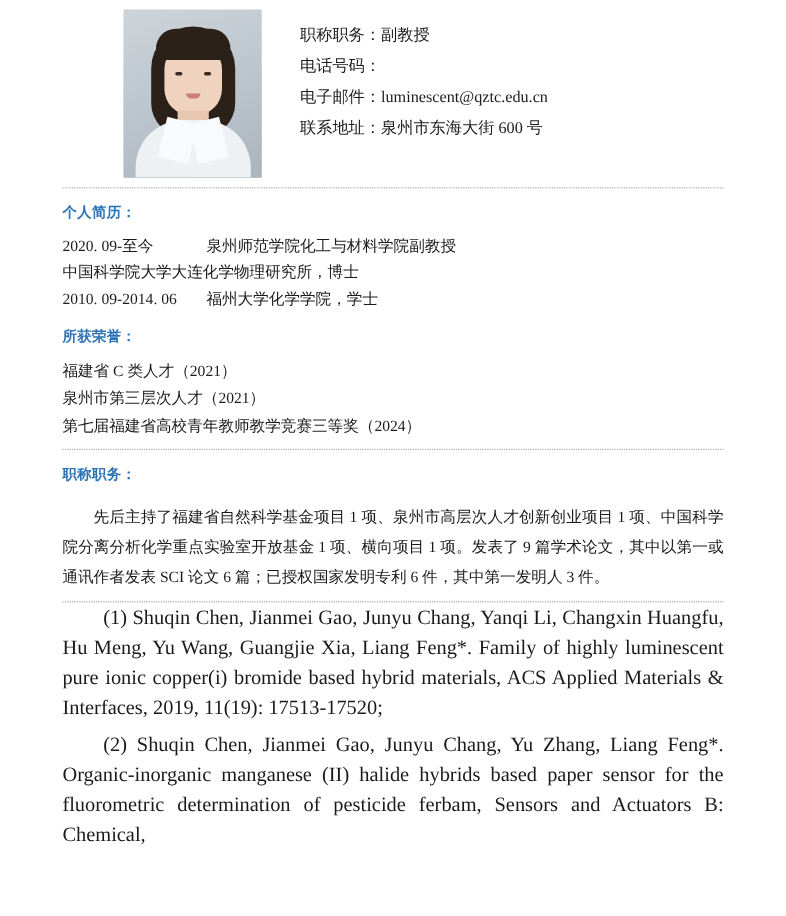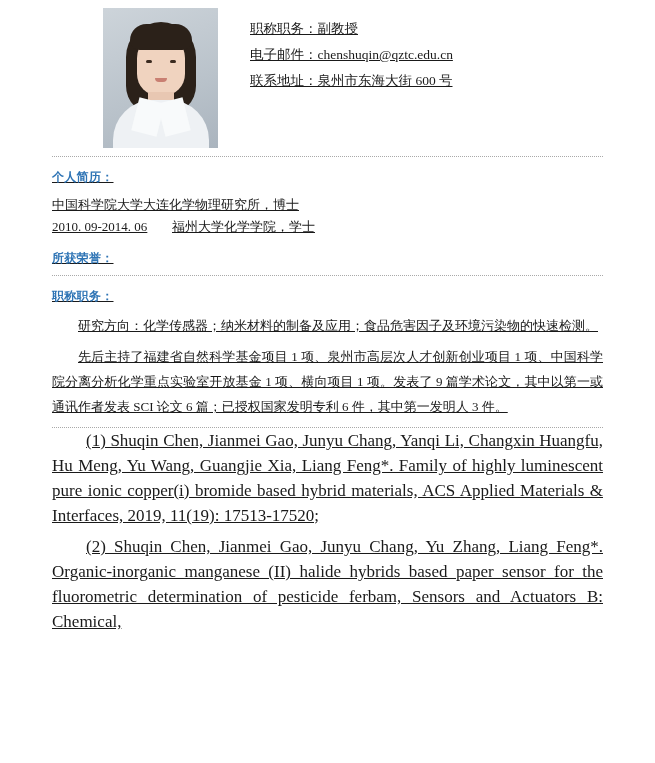--- a/index.html
+++ b/index.html
@@ -13,21 +13,20 @@
     font-family: "Liberation Serif", serif;
     color: #1a1a1a;
     overflow: hidden;
   }
   .page {
     position: relative;
     width: 655px;
     height: 738px;
     padding: 0;
     box-sizing: border-box;
-    text-decoration: underline;
   }
 
   
   .header {
     display: flex;
     padding: 8px 0 0 0;
   }
   .photo-wrap {
     width: 115px;
     margin-left: 103px;
@@ -183,44 +182,53 @@
         <div class="eye-r"></div>
         <div class="mouth"></div>
         <div class="neck"></div>
         <div class="body"></div>
         <div class="collar-l"></div>
         <div class="collar-r"></div>
       </div>
     </div>
     <div class="contact">
       <div class="row">职称职务：副教授</div>
-      <div class="row">电子邮件：chenshuqin@qztc.edu.cn</div>
+      <div class="row">电话号码：</div>
+      <div class="row">电子邮件：luminescent@qztc.edu.cn</div>
       <div class="row">联系地址：泉州市东海大街 600 号</div>
     </div>
   </div>
 
   <div class="dotted"></div>
 
   <div class="sec-title">个人简历：</div>
   <div class="body-text">
     <div class="cv-line">
+      <span class="cv-date">2020. 09-至今</span>
+      <span class="cv-desc">泉州师范学院化工与材料学院副教授</span>
+    </div>
+    <div class="cv-line">
       <span class="cv-desc">中国科学院大学大连化学物理研究所，博士</span>
     </div>
     <div class="cv-line">
       <span class="cv-date">2010. 09-2014. 06</span>
       <span class="cv-desc">福州大学化学学院，学士</span>
     </div>
   </div>
 
   <div class="sec-title">所获荣誉：</div>
+  <div class="body-text">
+    <div class="honor-line">福建省 C 类人才（2021）</div>
+    <div class="honor-line">泉州市第三层次人才（2021）</div>
+    <div class="honor-line">第七届福建省高校青年教师教学竞赛三等奖（2024）</div>
+  </div>
 
   <div class="dotted"></div>
 
   <div class="sec-title">职称职务：</div>
-  <div class="para">研究方向：化学传感器；纳米材料的制备及应用；食品危害因子及环境污染物的快速检测。</div>
   <div class="spacer-6"></div>
   <div class="para">先后主持了福建省自然科学基金项目 1 项、泉州市高层次人才创新创业项目 1 项、中国科学院分离分析化学重点实验室开放基金 1 项、横向项目 1 项。发表了 9 篇学术论文，其中以第一或通讯作者发表 SCI 论文 6 篇；已授权国家发明专利 6 件，其中第一发明人 3 件。</div>
 
   <div class="dotted"></div>
 
   <div class="pub">(1) Shuqin Chen, Jianmei Gao, Junyu Chang, Yanqi Li, Changxin Huangfu, Hu Meng, Yu Wang, Guangjie Xia, Liang Feng*. Family of highly luminescent pure ionic copper(i) bromide based hybrid materials, ACS Applied Materials &amp; Interfaces, 2019, 11(19): 17513-17520;</div>
   <div class="spacer-6"></div>
   <div class="pub">(2) Shuqin Chen, Jianmei Gao, Junyu Chang, Yu Zhang, Liang Feng*. Organic-inorganic manganese (II) halide hybrids based paper sensor for the fluorometric determination of pesticide ferbam, Sensors and Actuators B: Chemical,</div>
 
 </div>

